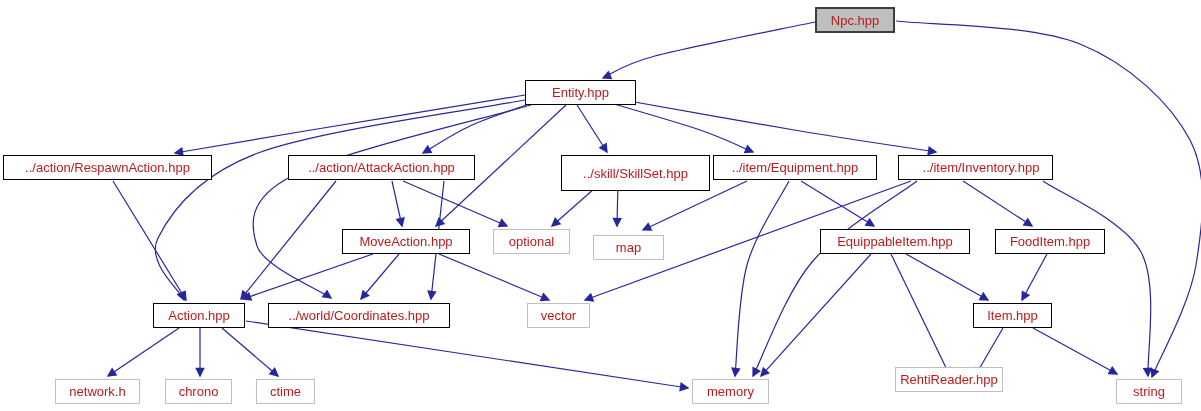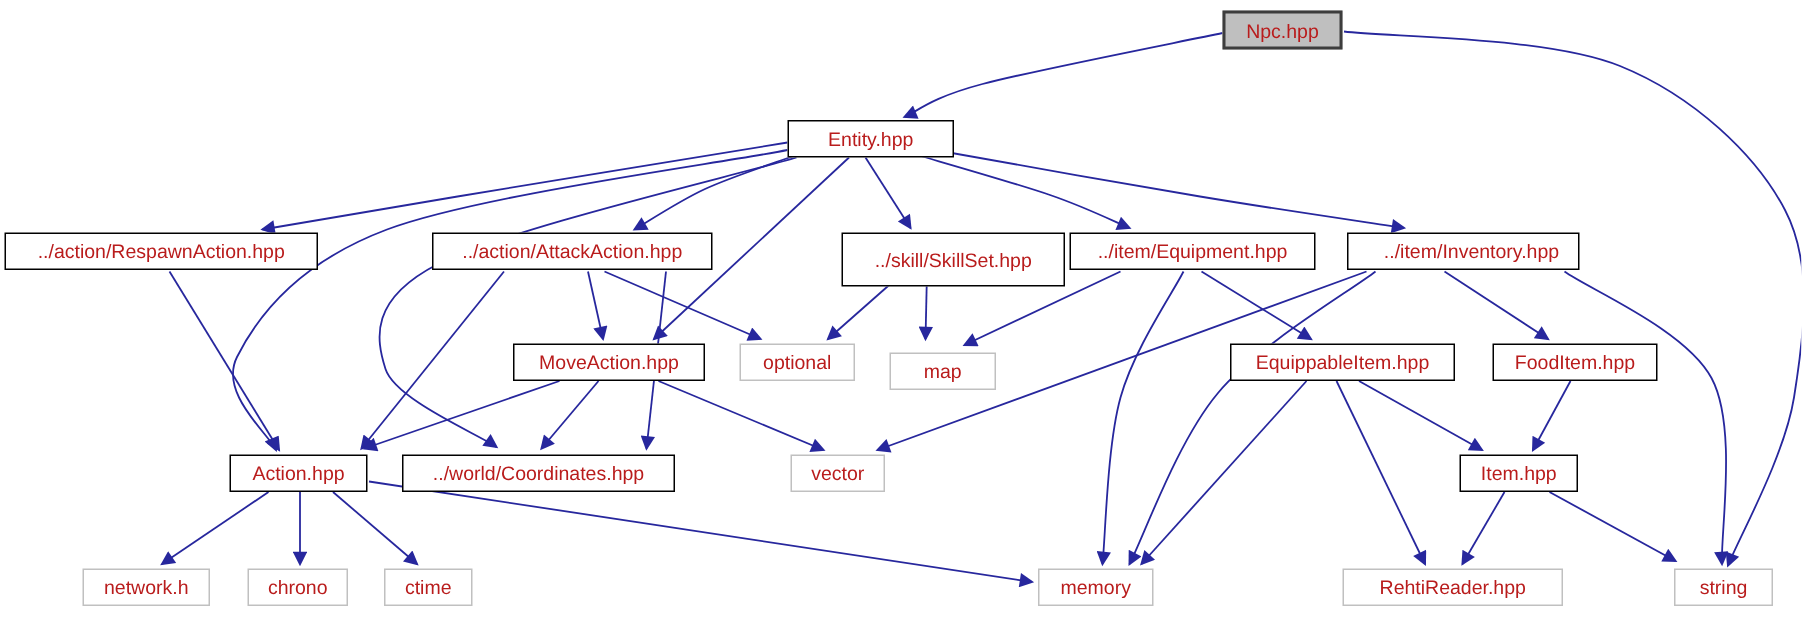--- a/index.html
+++ b/index.html
@@ -107,16 +107,16 @@
       <div class="node internal" style="left: 820px; top: 229px; width: 150px; height: 25px;">EquippableItem.hpp</div>
       <div class="node internal" style="left: 995px; top: 229px; width: 110px; height: 25px;">FoodItem.hpp</div>
       <div class="node internal" style="left: 153px; top: 303px; width: 92px; height: 25px;">Action.hpp</div>
       <div class="node internal" style="left: 268px; top: 303px; width: 182px; height: 25px;">../world/Coordinates.hpp</div>
       <div class="node external" style="left: 527px; top: 303px; width: 63px; height: 25px;">vector</div>
       <div class="node internal" style="left: 973px; top: 303px; width: 79px; height: 25px;">Item.hpp</div>
       <div class="node external" style="left: 55px; top: 379px; width: 85px; height: 25px;">network.h</div>
       <div class="node external" style="left: 165px; top: 379px; width: 67px; height: 25px;">chrono</div>
       <div class="node external" style="left: 256px; top: 379px; width: 59px; height: 25px;">ctime</div>
       <div class="node external" style="left: 692px; top: 379px; width: 77px; height: 25px;">memory</div>
-      <div class="node external" style="left: 895px; top: 379px; width: 147px; height: 25px;">RehtiReader.hpp</div>
+      <div class="node external" style="left: 895px; top: 367px; width: 108px; height: 25px;">RehtiReader.hpp</div>
       <div class="node external" style="left: 1103px; top: 379px; width: 66px; height: 25px; margin-left: 13px;">string</div>
     </div>
 </div>
 
 </body></html>

